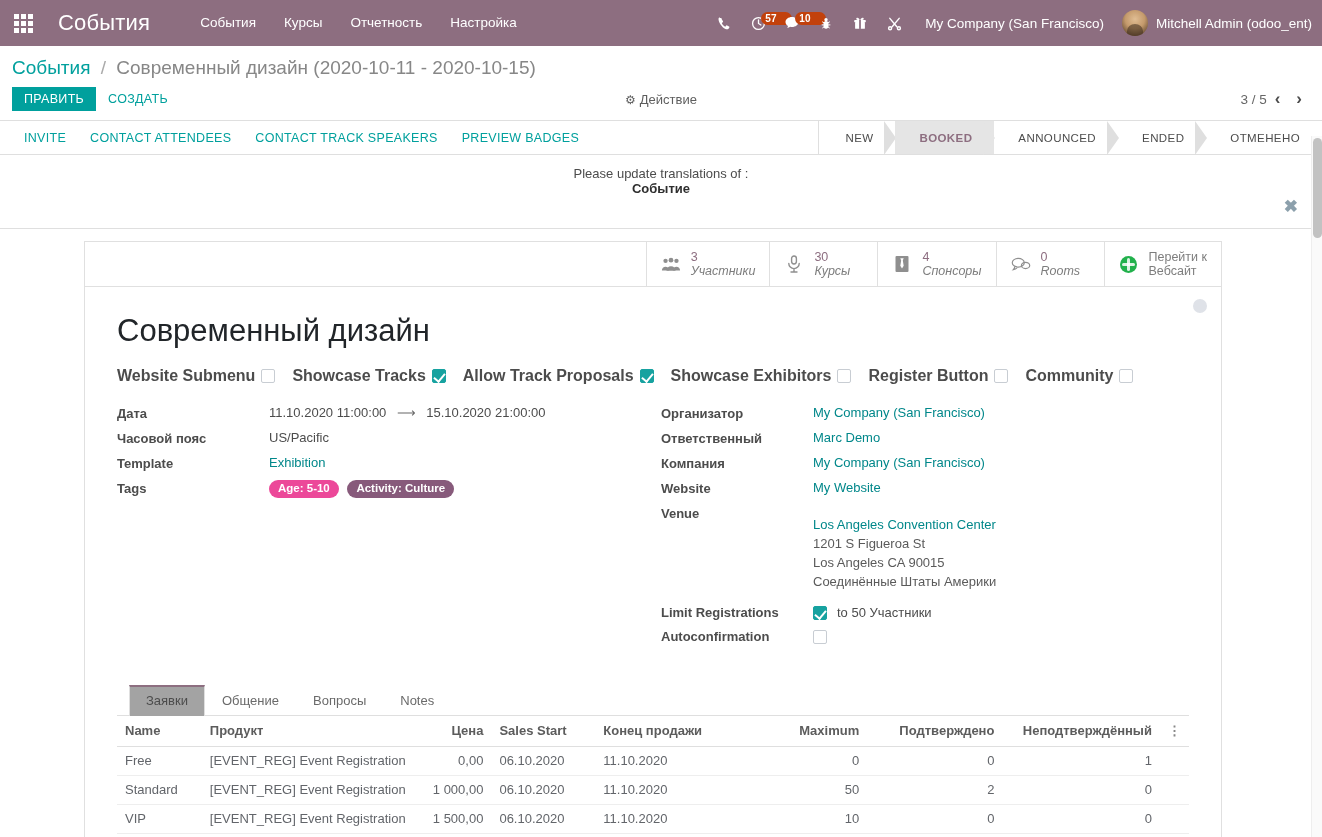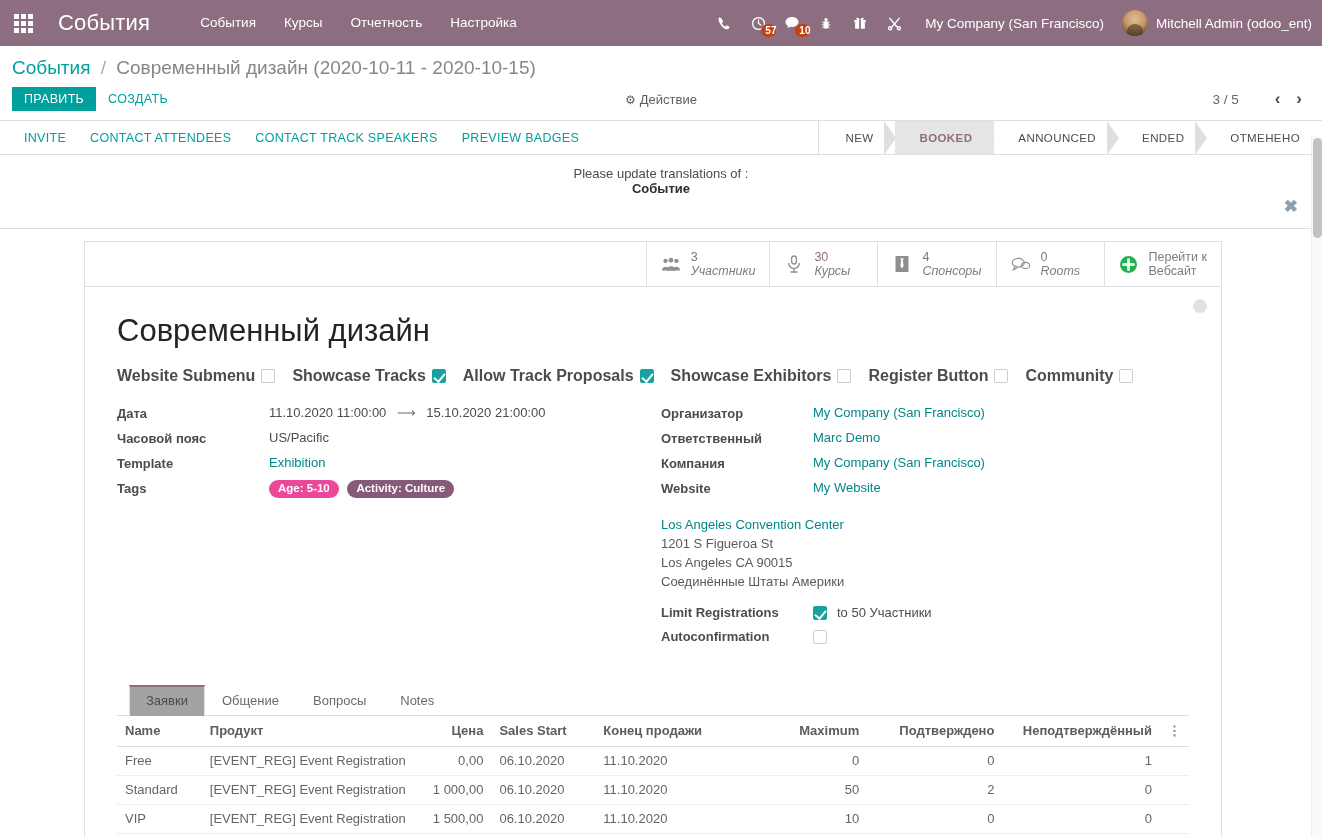--- a/index.html
+++ b/index.html
@@ -58,27 +58,27 @@
   }
   .nav-icon {
     position: relative;
     width: 34px; height: 46px;
     display: flex; align-items: center; justify-content: center;
     cursor: pointer;
     font-size: 15px;
   }
   .badge {
     position: absolute;
-    top: 24px; left: 20px;
+    top: 12px; left: 20px;
     background: #c2410c;
     color: #fff;
     font-size: 10px;
     font-weight: bold;
     border-radius: 8px;
-    padding: 1px 0 1px 4px;
+    padding: 1px 16px 1px 4px;
     line-height: 11px;
     min-width: 15px;
     text-align: center;
   }
   .company-name {
     font-size: 13.5px;
     padding: 0 12px 0 14px;
     white-space: nowrap;
     cursor: pointer;
   }
@@ -161,21 +161,21 @@
     cursor: pointer;
     white-space: nowrap;
   }
   .gear { margin-right: 4px; font-size: 12px; }
   .pager {
     margin-left: auto;
     display: flex; align-items: center;
     color: #666;
     font-size: 13.5px;
   }
-  .pager-value { margin-right: 28px; }
+  .pager-value { margin-right: 0; }
   .pager-arrow {
     color: #4c4c4c;
     font-size: 17px;
     padding: 0 8px;
     cursor: pointer;
     font-weight: bold;
   }
 
   
   .statusbar-row {
@@ -761,20 +761,21 @@
               <span class="flink">My Company (San Francisco)</span>
             </div>
           </div>
           <div class="frow">
             <div class="flabel">Website</div>
             <div class="fval">
               <span class="flink">My Website</span>
             </div>
           </div>
           <div class="frow">
+            <div class="flabel">Venue</div>
             <div class="fval">
               <span class="addr-line link">Los Angeles Convention Center</span>
               <span class="addr-line">1201 S Figueroa St</span>
               <span class="addr-line">Los Angeles CA 90015</span>
               <span class="addr-line">Соединённые Штаты Америки</span>
             </div>
           </div>
           <div class="limit-row" style="margin-top:14px">
             <div class="flabel">Limit Registrations</div>
             <div class="limit-inline">

